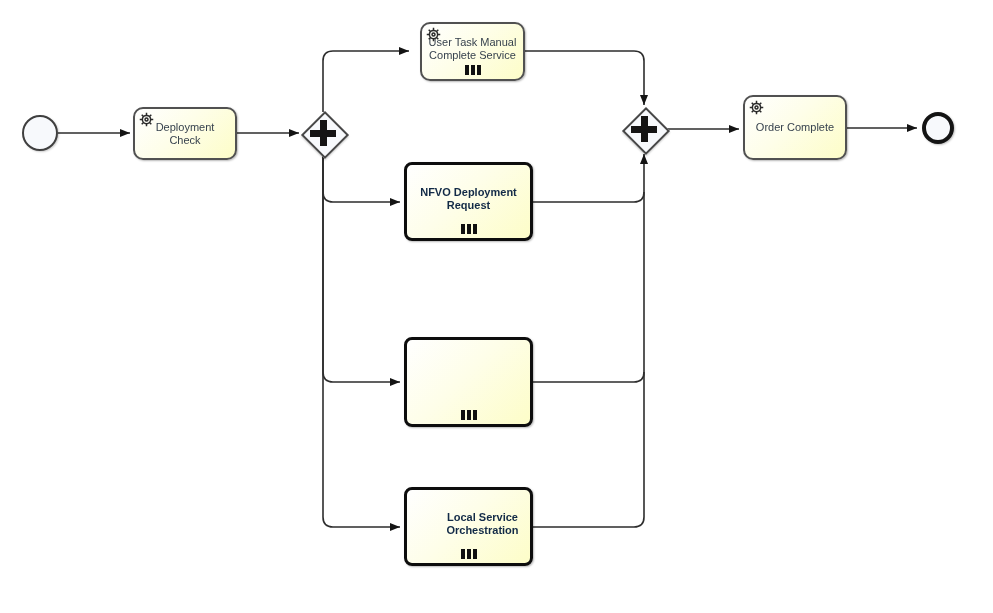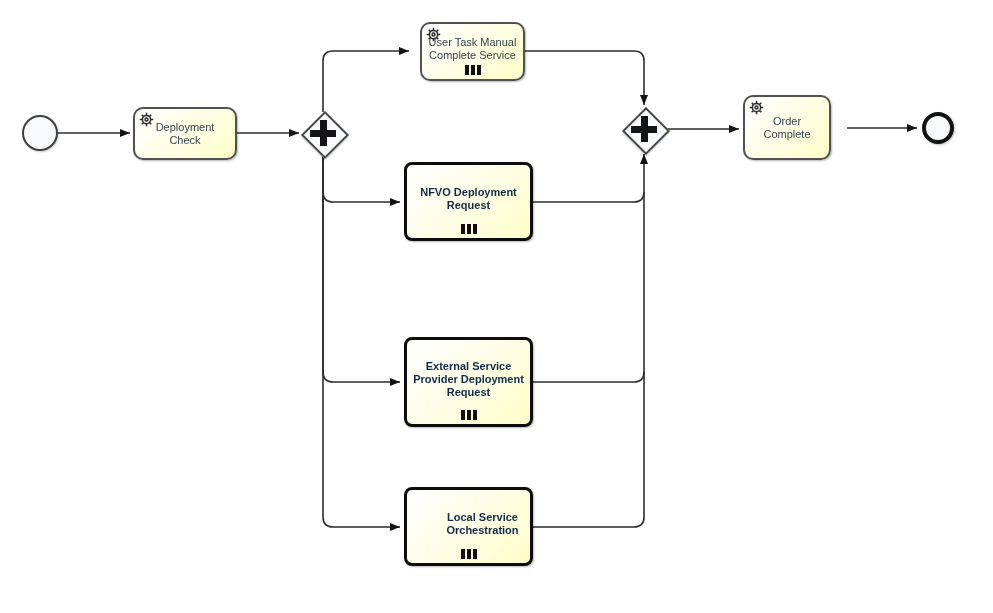--- a/index.html
+++ b/index.html
@@ -40,21 +40,21 @@
   }
   .gateway .plus-h{position:absolute;left:9px;top:18.5px;width:26px;height:7px;background:#141414;}
   .gateway .plus-v{position:absolute;left:18.5px;top:9px;width:7px;height:26px;background:#141414;}
   #gateway-split{left:301px;top:111px;}
   #gateway-join{left:622px;top:107px;}
   #task-automation-check{left:133px;top:107px;width:104px;height:53px;}
   #task-user-task-manual{left:413px;top:22px;width:105px;height:59px;margin-left:7px;}
   #task-nfvo{left:404px;top:162px;width:129px;height:79px;}
   #task-external{left:404px;top:337px;width:129px;height:90px;}
   #task-local{left:404px;top:487px;width:129px;height:79px;padding-left:28px;}
-  #task-order-complete{left:743px;top:95px;width:88px;height:65px;}
+  #task-order-complete{left:743px;top:95px;width:104px;height:65px;}
   .flow{stroke:#2d2d2d;stroke-width:1.6;fill:none;}
 </style>
 </head>
 <body>
 
 <div id="canvas">
 
   <svg id="edges" xmlns="http://www.w3.org/2000/svg">
     <defs>
       <marker id="arrow" markerWidth="10" markerHeight="8" refX="10" refY="4" orient="auto" markerUnits="userSpaceOnUse">
@@ -123,21 +123,20 @@
   <div class="node task task--thick task--mi" id="task-nfvo">
     <div class="label">NFVO Deployment Request</div>
     <div class="mi-marker">
         <span></span>
         <span></span>
         <span></span>
       </div>
   </div>
 
   <div class="node task task--thick task--mi" id="task-external">
-    <div class="label">External Service Provider Deployment Request</div>
     <div class="mi-marker">
         <span></span>
         <span></span>
         <span></span>
       </div>
   </div>
 
   <div class="node task task--thick task--mi" id="task-local">
     <div class="label">Local Service Orchestration</div>
     <div class="mi-marker">

